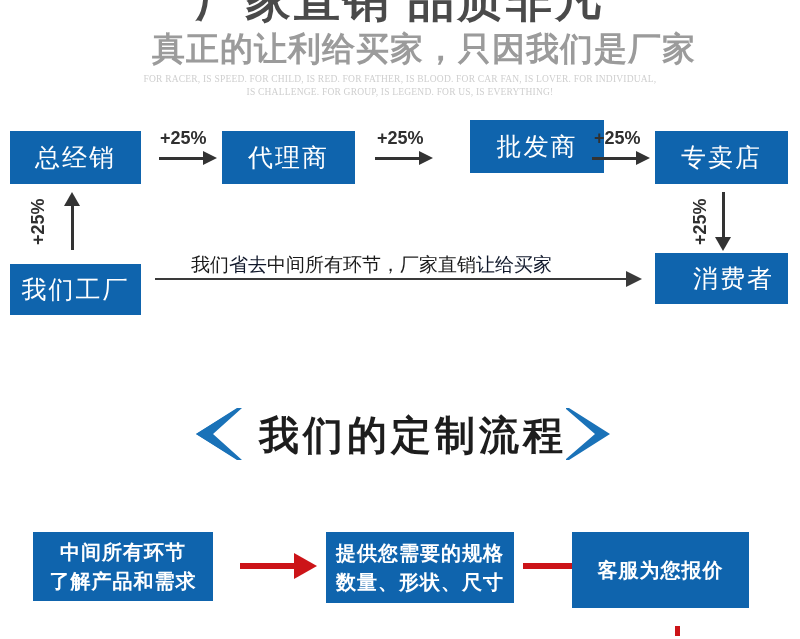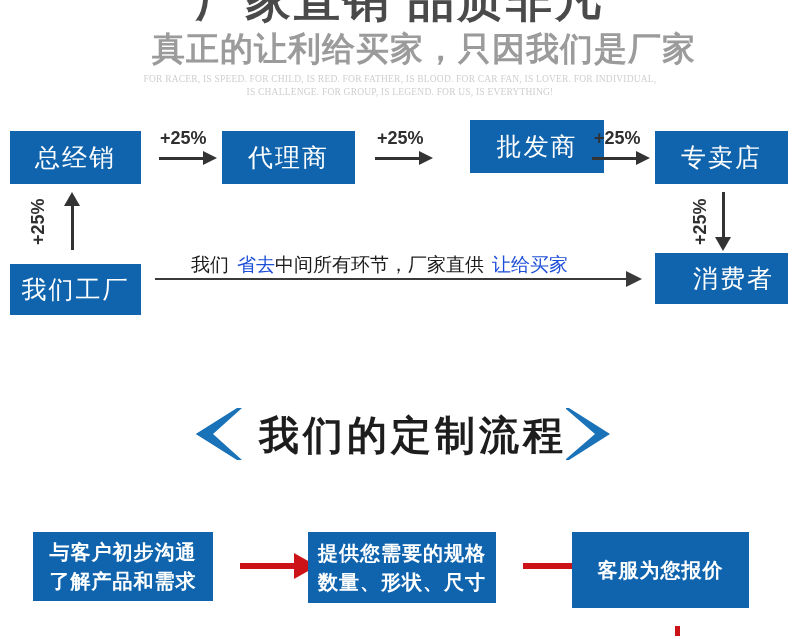--- a/index.html
+++ b/index.html
@@ -128,21 +128,21 @@
   }
 
   
   .midtext {
     position: absolute;
     font-size: 19px;
     color: #1a1a1a;
     white-space: nowrap;
     font-family: "DejaVu Sans", "Liberation Sans", sans-serif;
   }
-  .midtext .hl { color: #1d4ed8; margin-left: 8px; }
+  .midtext .hl { color: #0f172a; }
   .long-arrow {
     position: absolute;
     height: 2px;
     background: #3a3a3a;
   }
   .long-arrow::after {
     content: "";
     position: absolute;
     right: -15px;
     top: -7px;
@@ -237,48 +237,48 @@
 
   <div class="v-arrow-up" style="left:71px; top:205px; height:45px;"></div>
   <div class="pct pct-vert" style="left:28px; top:245px;">+25%</div>
 
   <div class="v-arrow-down" style="left:722px; top:192px; height:46px;"></div>
   <div class="pct pct-vert" style="left:690px; top:245px;">+25%</div>
 
   <div class="long-arrow" style="left:155px; top:278px; width:472px;"></div>
 
   <div class="midtext" style="left:191px; top:252px;">
-    <span>我们</span><span class="hl">省去</span><span>中间所有环节，厂家直供</span><span class="hl">让给买家</span>
+    <span>我们</span><span class="hl">省去</span><span>中间所有环节，厂家直销</span><span class="hl">让给买家</span>
   </div>
 
 
   <div class="chev" style="left:196px;">
     <svg width="46" height="52" viewBox="0 0 46 52" xmlns="http://www.w3.org/2000/svg">
       <polygon points="42,0 46,0 17,26 46,52 42,52 0,26" fill="#1a72b8"></polygon>
       <polygon points="40,2 8,26 40,50 10,26" fill="#1a72b8"></polygon>
       <polygon points="44,1 15,26 44,51 44,52 41,52 0,26 41,0 44,0" fill="#1a72b8"></polygon>
     </svg>
   </div>
 
   <div class="sect-title">我们的定制流程</div>
 
   <div class="chev" style="left:564px;">
     <svg width="46" height="52" viewBox="0 0 46 52" xmlns="http://www.w3.org/2000/svg">
       <polygon points="2,1 31,26 2,51 2,52 5,52 46,26 5,0 2,0" fill="#1a72b8"></polygon>
     </svg>
   </div>
 
   <div class="pbox" style="left:33px; top:532px; width:180px; height:69px;">
-    <span>与客户初步沟通</span>
+    <span>中间所有环节</span>
     <span>了解产品和需求</span>
   </div>
 
   <div class="red-arrow" style="left:240px; top:563px; width:55px;"></div>
 
-  <div class="pbox" style="left:308px; top:532px; width:188px; height:71px;">
+  <div class="pbox" style="left:326px; top:532px; width:188px; height:71px;">
     <span>提供您需要的规格</span>
     <span>数量、形状、尺寸</span>
   </div>
 
   <div class="red-arrow" style="left:523px; top:563px; width:55px;"></div>
 
   <div class="pbox" style="left:572px; top:532px; width:177px; height:76px;">
     <span>客服为您报价</span>
   </div>
 

